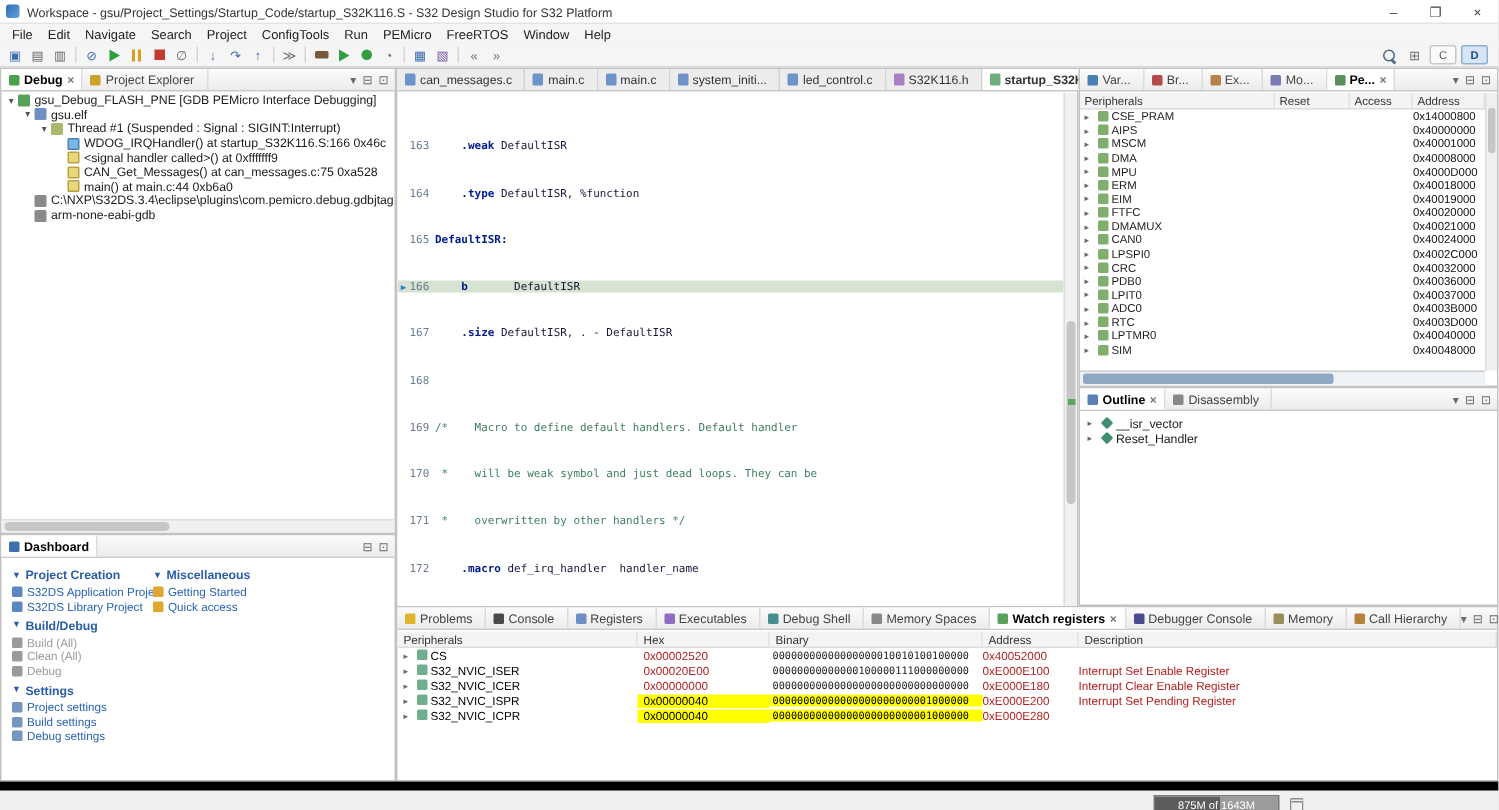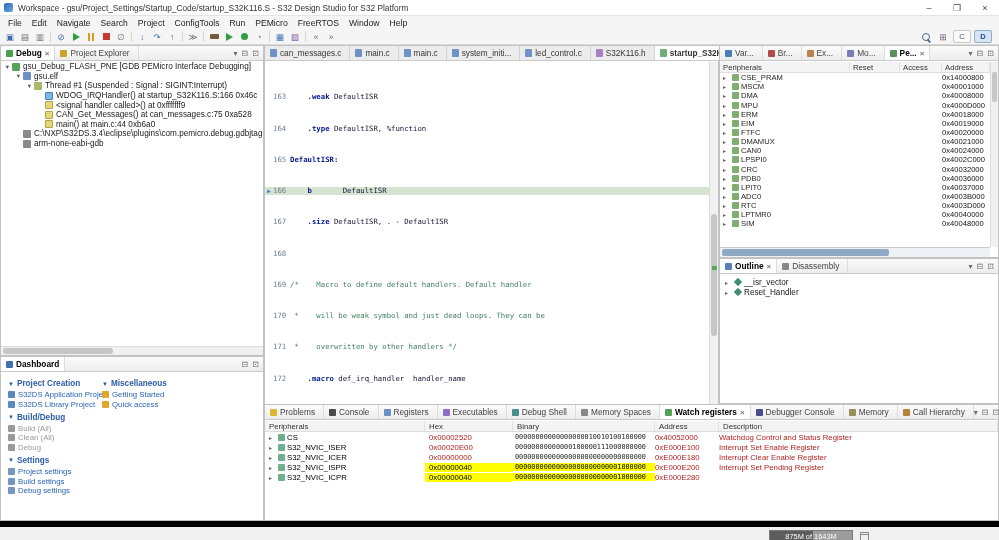--- a/index.html
+++ b/index.html
@@ -116,21 +116,21 @@
 .ol-exp{font-size:6px;color:#666;width:7px;flex:none}
 .ol-ic{width:6px;height:6px;background:#3f8f6f;transform:rotate(45deg);border-radius:1px;flex:none}
 
 
 #bottom-panel{left:264px;top:404px;width:735px;height:117px}
 #wr-head{position:absolute;top:16px;left:0;right:0;height:11px;display:flex;background:#f4f4f4;border-bottom:1px solid #ddd;font-size:7.8px;color:#333}
 .wr-c{padding-left:4px;border-right:1px solid #e2e2e2;display:flex;align-items:center}
 .wr-c1{width:160px}.wr-c2{width:88px}.wr-c3{width:142px}.wr-c4{width:64px}.wr-c5{flex:1}
 #wr-rows{position:absolute;top:27px;left:0;right:0;bottom:0;overflow:hidden}
 .wr-row{height:10px;display:flex;align-items:center;font-size:7.8px}
-.wr-name{width:160px;display:flex;align-items:center;gap:2px;padding-left:4px;white-space:nowrap;color:#000}
+.wr-name{width:160px;display:flex;align-items:flex-start;gap:2px;padding-left:4px;white-space:nowrap;color:#000}
 .wr-exp::before{content:"▸"}
 .wr-exp{font-size:6px;color:#666;width:7px;flex:none}
 .wr-ic{width:7px;height:7px;background:#6faf8f;border-radius:1px;flex:none}
 .wr-hex{width:88px;color:#b22222;padding-left:4px}
 .wr-bin{width:142px;font-family:"DejaVu Sans Mono",monospace;font-size:6.8px;color:#222;padding-left:2px}
 .wr-addr{width:64px;color:#b22222}
 .wr-desc{flex:1;color:#b22222;white-space:nowrap}
 .wr-row.hl .wr-hex,.wr-row.hl .wr-bin{background:#ffff00;color:#000}
 
 
@@ -582,20 +582,30 @@
           <span class="ph-name">
             <span class="ph-exp"></span>
             <span class="ph-ic"></span>
             <span>CSE_PRAM</span>
           </span>
           <span class="ph-reset"></span>
           <span class="ph-acc"></span>
           <span class="ph-addr">0x14000800</span>
         </div>
 
+        <div class="ph-row">
+          <span class="ph-name">
+            <span class="ph-exp"></span>
+            <span class="ph-ic"></span>
+            <span>AIPS</span>
+          </span>
+          <span class="ph-reset"></span>
+          <span class="ph-acc"></span>
+          <span class="ph-addr">0x40000000</span>
+        </div>
 
         <div class="ph-row">
           <span class="ph-name">
             <span class="ph-exp"></span>
             <span class="ph-ic"></span>
             <span>MSCM</span>
           </span>
           <span class="ph-reset"></span>
           <span class="ph-acc"></span>
           <span class="ph-addr">0x40001000</span>
@@ -893,21 +903,20 @@
 
         <div class="wr-row">
           <span class="wr-name">
             <span class="wr-exp"></span>
             <span class="wr-ic"></span>
             <span>CS</span>
           </span>
           <span class="wr-hex">0x00002520</span>
           <span class="wr-bin">00000000000000000010010100100000</span>
           <span class="wr-addr">0x40052000</span>
-          <span class="wr-desc">Watchdog Control and Status Register</span>
         </div>
 
         <div class="wr-row">
           <span class="wr-name">
             <span class="wr-exp"></span>
             <span class="wr-ic"></span>
             <span>S32_NVIC_ISER</span>
           </span>
           <span class="wr-hex">0x00020E00</span>
           <span class="wr-bin">00000000000000100000111000000000</span>

